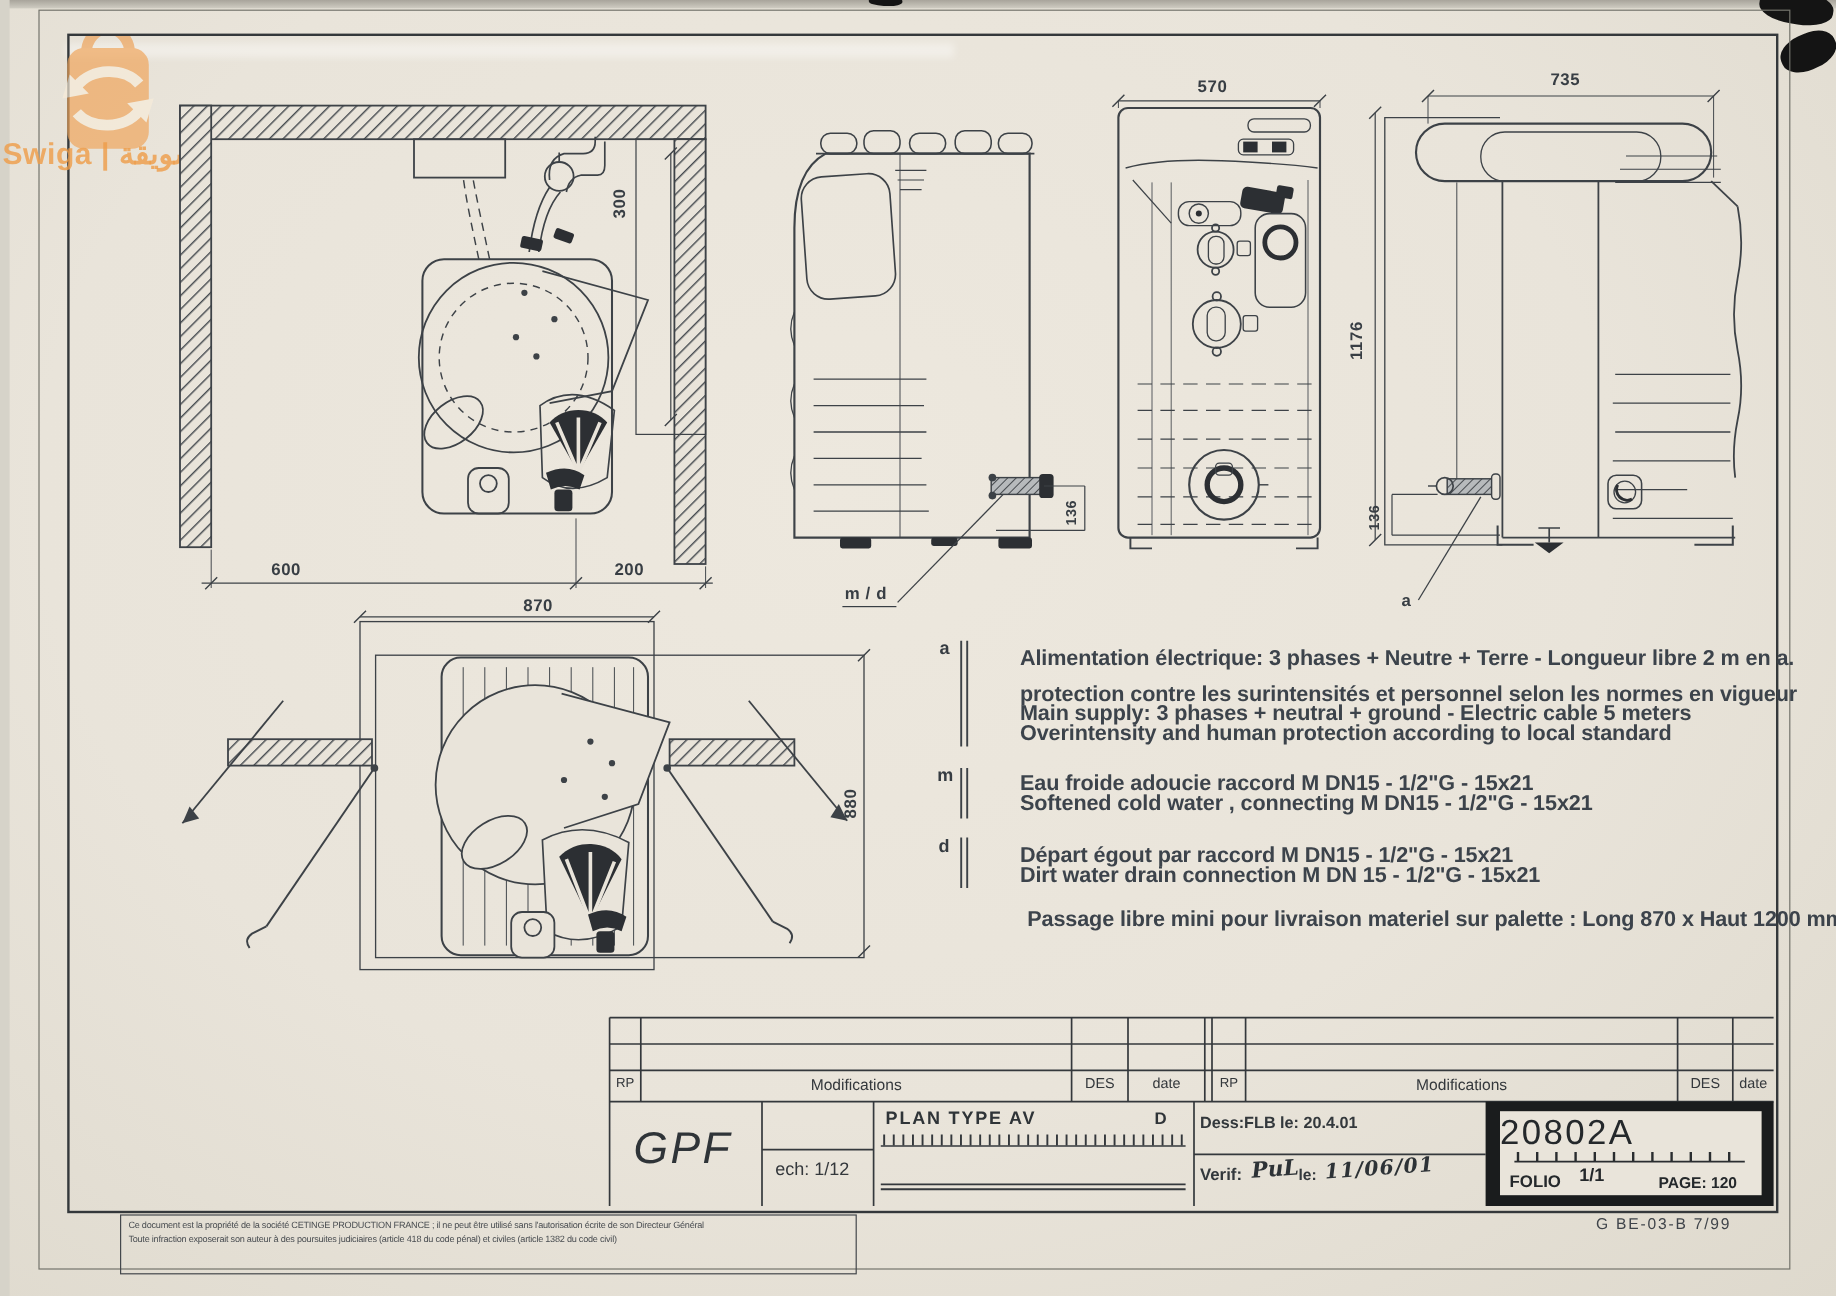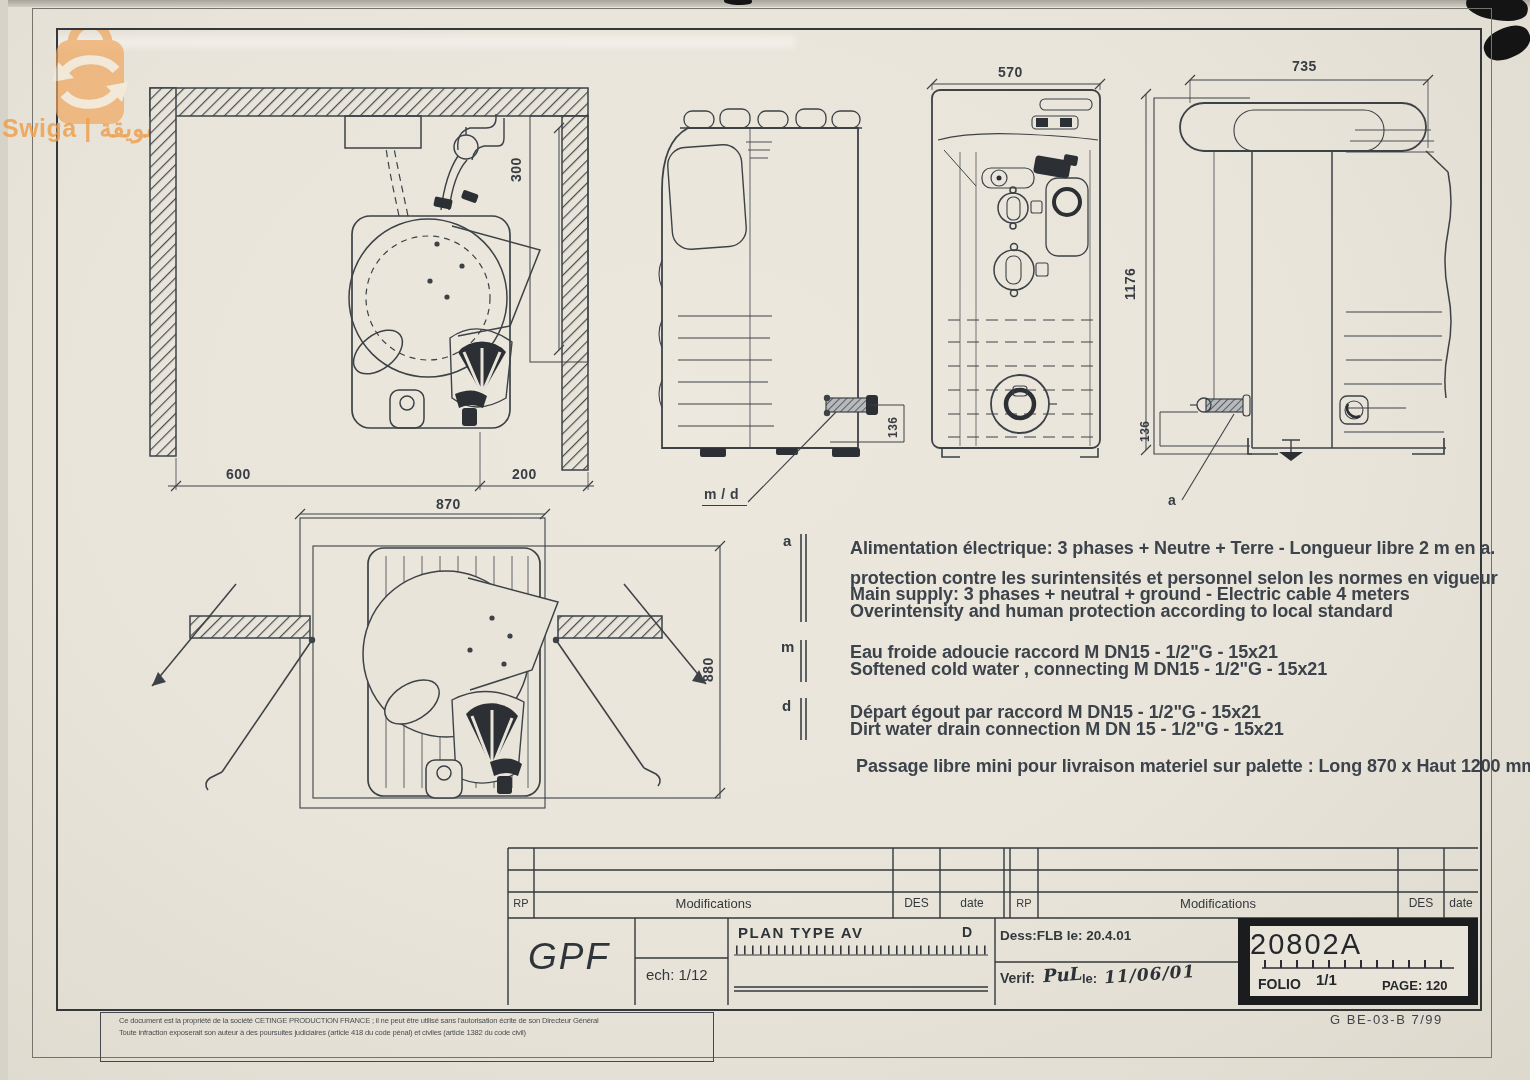--- a/index.html
+++ b/index.html
@@ -283,21 +283,21 @@
   <span class="dim rot" style="left:1122px;top:300px;">1176</span>
   <span class="dim rot" style="left:886px;top:438px;font-size:12px;">136</span>
   <span class="dim rot" style="left:1138px;top:442px;font-size:12px;">136</span>
   <span class="dim" style="left:1292px;top:58px;text-align:right;">735</span>
   <span class="dim" style="left:702px;top:486px;border-bottom:1.5px solid #383e44;padding:0 8px 3px 2px;">m / d</span>
   <span class="dim" style="left:1168px;top:492px;">a</span>
 
   <span class="annkey" style="left:783px;top:532px;">a</span>
   <span class="ann" style="left:820px;top:538px;">Alimentation électrique: 3 phases + Neutre + Terre  - Longueur libre 2 m en a.</span>
   <span class="ann" style="left:820px;top:568px;">protection contre les surintensités et personnel selon les normes en vigueur</span>
-  <span class="ann" style="left:820px;top:584px;">Main supply: 3 phases + neutral + ground - Electric cable 4 meters</span>
+  <span class="ann" style="left:820px;top:584px;">Main supply: 3 phases + neutral + ground - Electric cable 5 meters</span>
   <span class="ann" style="left:820px;top:601px;">Overintensity and human protection according to local standard</span>
   <span class="annkey" style="left:781px;top:638px;">m</span>
   <span class="ann" style="left:820px;top:642px;">Eau froide adoucie raccord M DN15 - 1/2"G - 15x21</span>
   <span class="ann" style="left:820px;top:659px;">Softened cold water , connecting M DN15 - 1/2"G - 15x21</span>
   <span class="annkey" style="left:782px;top:697px;">d</span>
   <span class="ann" style="left:820px;top:702px;">Départ égout par raccord M DN15 - 1/2"G - 15x21</span>
   <span class="ann" style="left:820px;top:719px;">Dirt water drain connection M DN 15 - 1/2"G - 15x21</span>
   <span class="ann" style="left:826px;top:756px;">Passage libre mini pour livraison materiel sur palette : Long 870 x Haut 1200 mm</span>
 
   <span class="tbl" style="left:508px;top:897px;width:26px;text-align:center;font-size:11px;">RP</span>
@@ -326,19 +326,19 @@
   <span class="abs" style="left:1316px;top:971px;font-size:15px;font-weight:700;color:#24282b;">1/1</span>
   <span class="abs" style="left:1382px;top:978px;font-size:13px;font-weight:700;color:#24282b;">PAGE: 120</span>
 
   <svg class="abs" style="left:0;top:0;" width="1530" height="1080" viewBox="0 0 1530 1080">
     <g stroke="#2a2d30">
       <line x1="1264" y1="964" x2="1452" y2="964" stroke-dasharray="2 14" stroke-width="8"></line>
       <path d="M1262,968 H1454" stroke-width="1.4"></path>
     </g>
   </svg>
 
-  <div class="abs" style="left:100px;top:1012px;width:614px;height:50px;border:1.5px solid #44484c;padding:2px 18px;box-sizing:border-box;">
+  <div class="abs" style="left:100px;top:1012px;width:614px;height:50px;border:1.5px solid #44484c;padding:2px 6px;box-sizing:border-box;">
     <div class="legal">Ce document est la propriété de la société CETINGE PRODUCTION FRANCE ; il ne peut être utilisé sans l'autorisation écrite de son Directeur Général</div>
     <div class="legal">Toute infraction exposerait son auteur à des poursuites judiciaires (article 418 du code pénal) et civiles (article 1382 du code civil)</div>
   </div>
   <span class="abs" style="left:1330px;top:1012px;font-size:13px;font-weight:400;letter-spacing:1.5px;color:#3f444a;">G BE-03-B  7/99</span>
 
 </div>
 
 </body></html>

